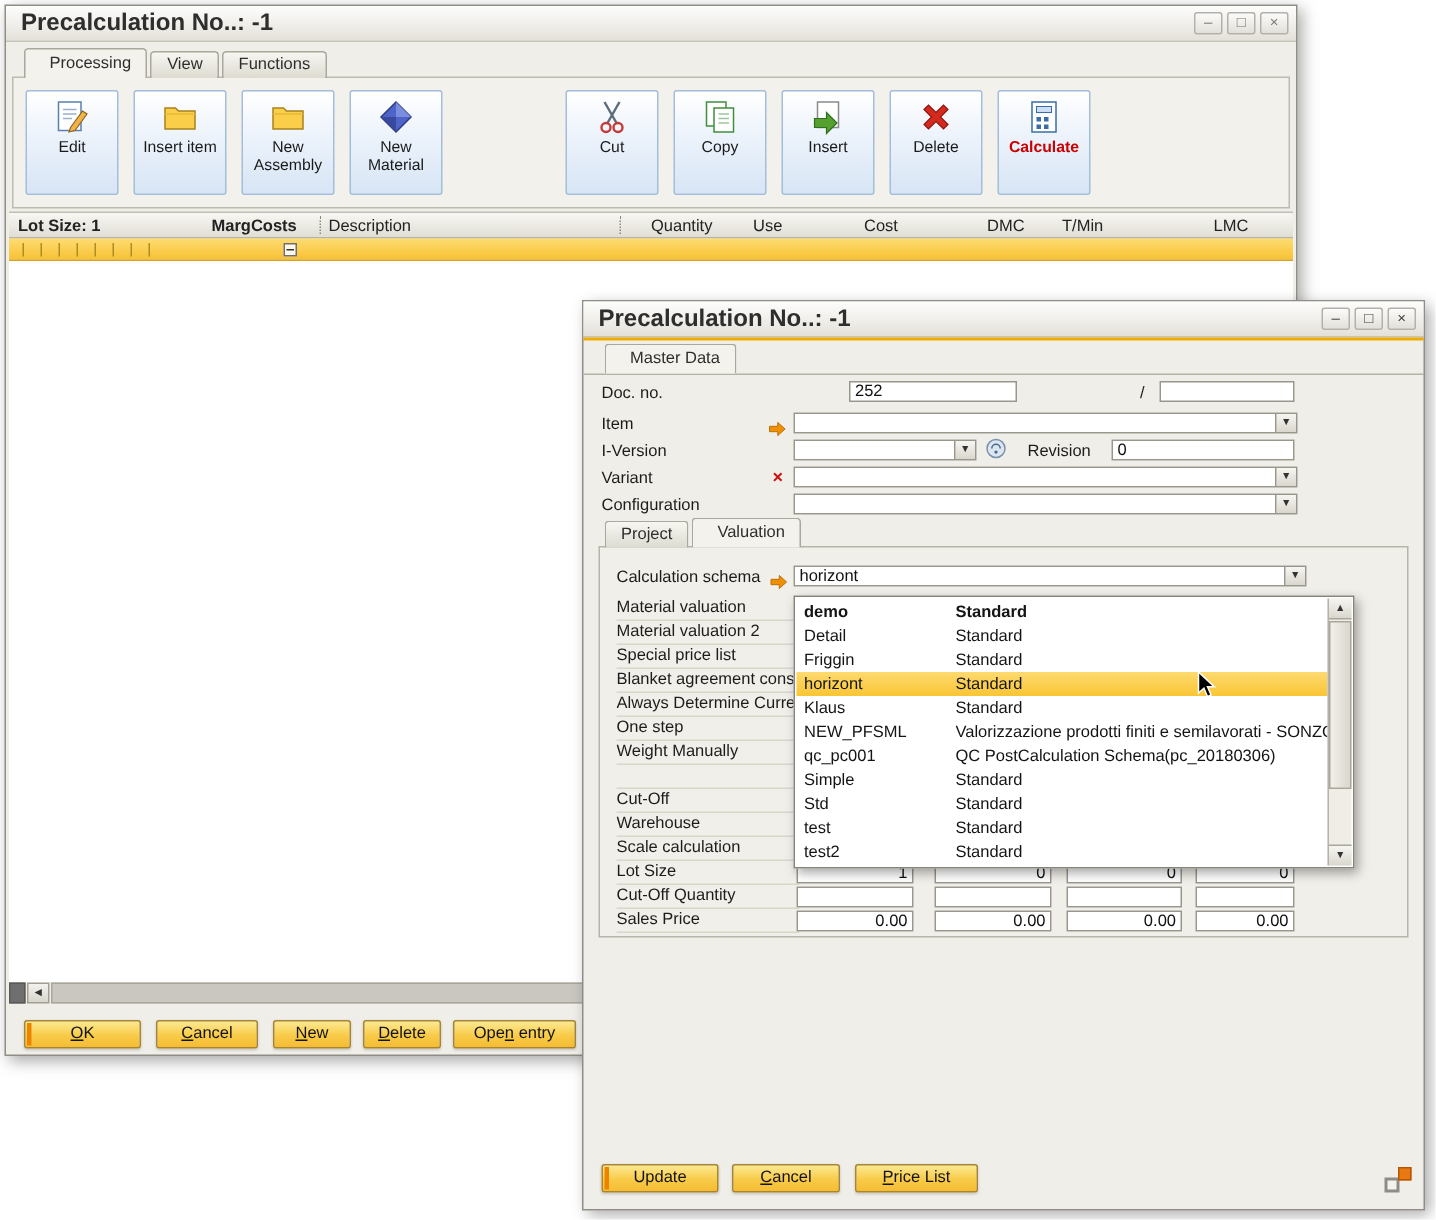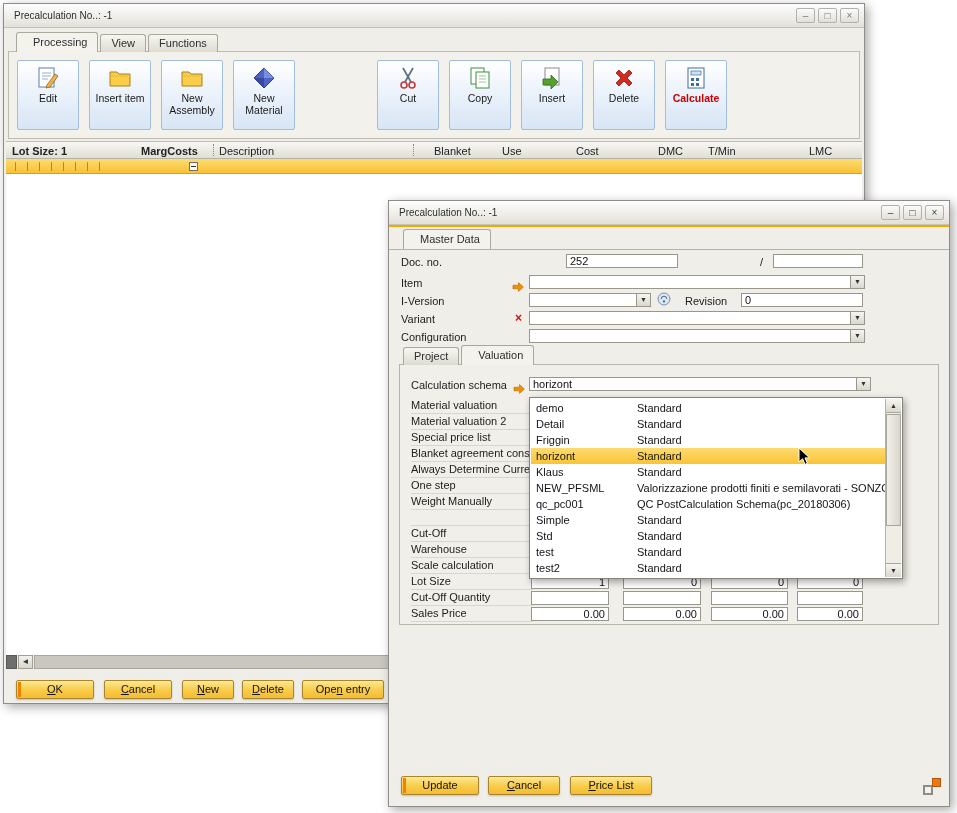--- a/index.html
+++ b/index.html
@@ -3,21 +3,21 @@
 <meta charset="utf-8">
 <style>
   *{margin:0;padding:0;box-sizing:border-box;}
   html,body{width:957px;height:813px;}
   body{font-family:"Liberation Sans",sans-serif;background:#fff;}
   #screen{position:relative;width:957px;height:813px;overflow:hidden;background:#fff;}
 
   .win{position:absolute;background:#f0eee8;border:1px solid #8f8d85;box-shadow:3px 3px 10px rgba(0,0,0,.35);}
   .titlebar{position:absolute;left:0;right:0;top:0;height:24px;
     background:linear-gradient(#fdfdfc,#eceae4 70%,#e2e0d9);border-bottom:1px solid #c6c3b9;}
-  .titlebar .ttl{position:absolute;left:10px;top:0;line-height:24px;font-size:10px;font-weight:normal;color:#2e2e2e;white-space:nowrap;}
+  .titlebar .ttl{position:absolute;left:10px;top:0;line-height:24px;font-size:16px;font-weight:bold;color:#2e2e2e;white-space:nowrap;}
   .wctrls{position:absolute;right:5px;top:4px;display:flex;gap:3px;}
   .wbtn{width:19px;height:15px;border:1px solid #b3b1ab;border-radius:2px;
     background:linear-gradient(#fbfbfa,#e2e0d9);font-size:10px;line-height:13px;text-align:center;color:#7a7a7a;}
   .dlg .wbtn{color:#3f3f3f;}
 
   .tabrow{position:absolute;display:flex;align-items:flex-end;z-index:3;}
   .tab{height:18px;line-height:17px;padding:0 10px;font-size:11px;color:#2e2e2e;
     background:linear-gradient(#f7f6f1,#dddbd1);border:1px solid #aaa79c;border-bottom:none;
     border-radius:3px 3px 0 0;margin-right:2px;white-space:nowrap;}
   .tab.active{height:20px;line-height:19px;background:#f4f2ec;padding-left:16px;}
@@ -186,21 +186,21 @@
               <rect x="13" y="18" width="3" height="3" fill="#3a6ea5"></rect>
             </svg></span>
         <span class="tl">Calculate</span>
       </div>
     </div>
 
     <div class="ghead">
       <span style="left:6px;font-weight:bold;">Lot Size: 1</span>
       <span style="left:135px;font-weight:bold;">MargCosts</span>
       <span style="left:213px;">Description</span>
-      <span style="left:428px;">Blanket</span>
+      <span style="left:428px;">Quantity</span>
       <span style="left:496px;">Use</span>
       <span style="left:570px;">Cost</span>
       <span style="left:652px;">DMC</span>
       <span style="left:702px;text-align:right;">T/Min</span>
       <span style="left:803px;">LMC</span>
       <span class="vdot" style="left:207px;"></span>
       <span class="vdot" style="left:407px;"></span>
     </div>
 
     <div class="grow">
@@ -316,21 +316,21 @@
       <div class="fld num" style="left:223px;top:226px;width:78px;"></div>
       <div class="fld num" style="left:311px;top:226px;width:77px;"></div>
       <div class="fld num" style="left:397px;top:226px;width:66px;"></div>
 
       <div class="fld num" style="left:131px;top:242px;width:78px;">0.00</div>
       <div class="fld num" style="left:223px;top:242px;width:78px;">0.00</div>
       <div class="fld num" style="left:311px;top:242px;width:77px;">0.00</div>
       <div class="fld num" style="left:397px;top:242px;width:66px;">0.00</div>
 
       <div class="pop">
-        <div class="it" style="top:2px;">
+        <div class="it" style="top:2px;font-weight:bold;">
             <span class="nm">demo</span>
             <span class="ds">Standard</span>
           </div>
         <div class="it" style="top:18px;">
             <span class="nm">Detail</span>
             <span class="ds">Standard</span>
           </div>
         <div class="it" style="top:34px;">
             <span class="nm">Friggin</span>
             <span class="ds">Standard</span>

